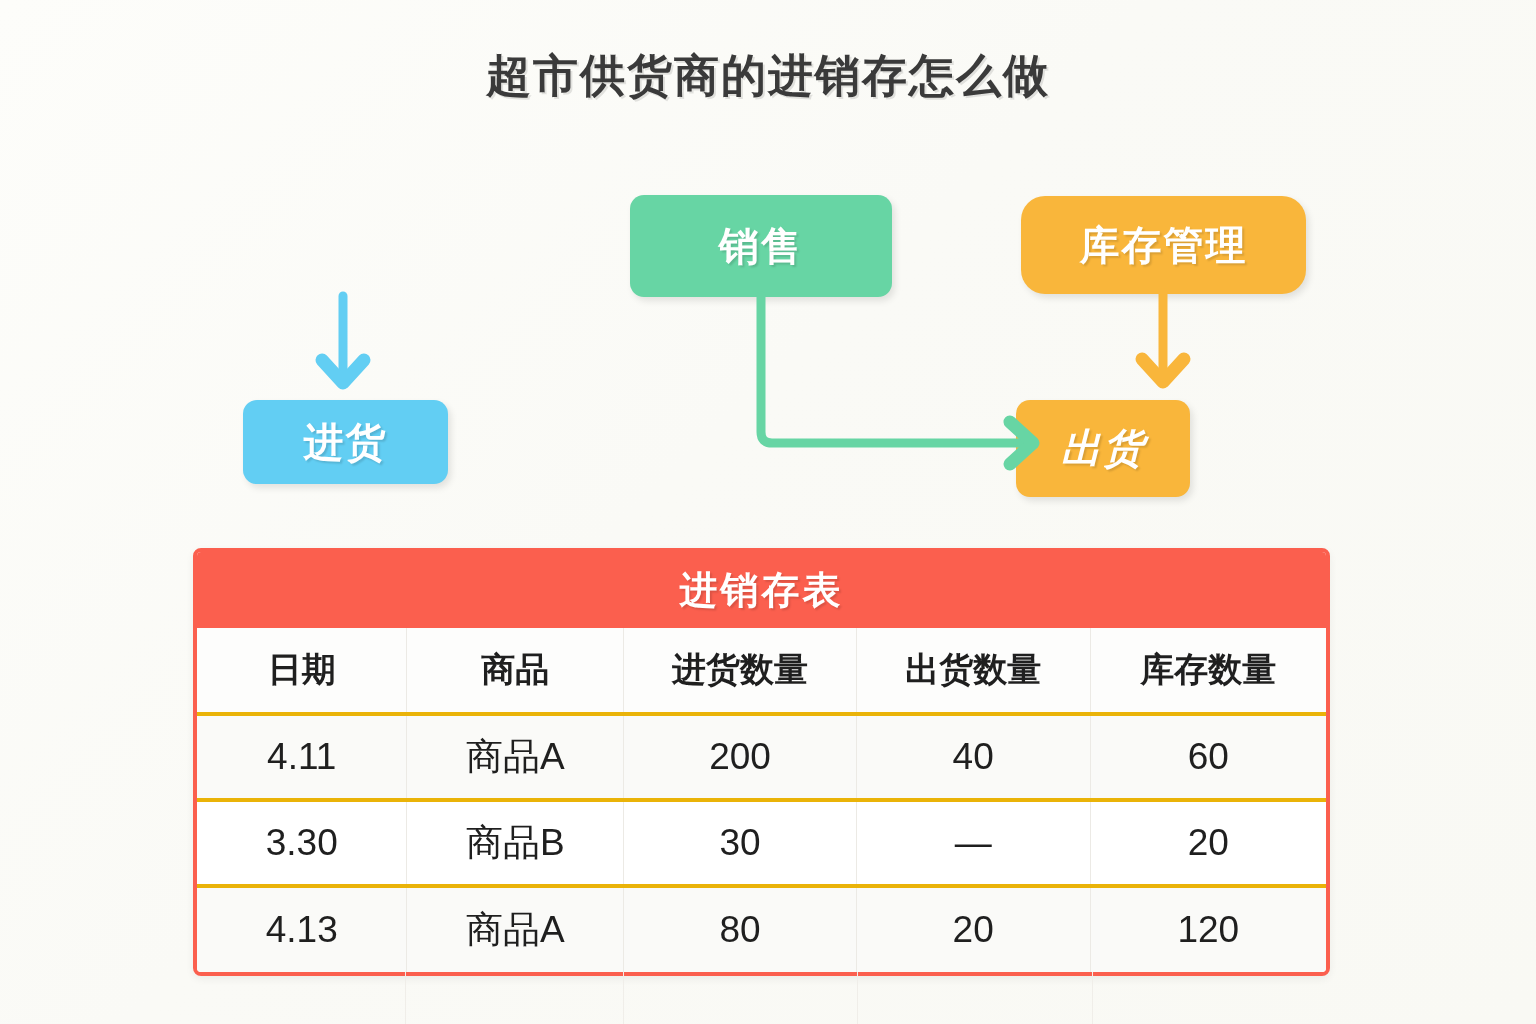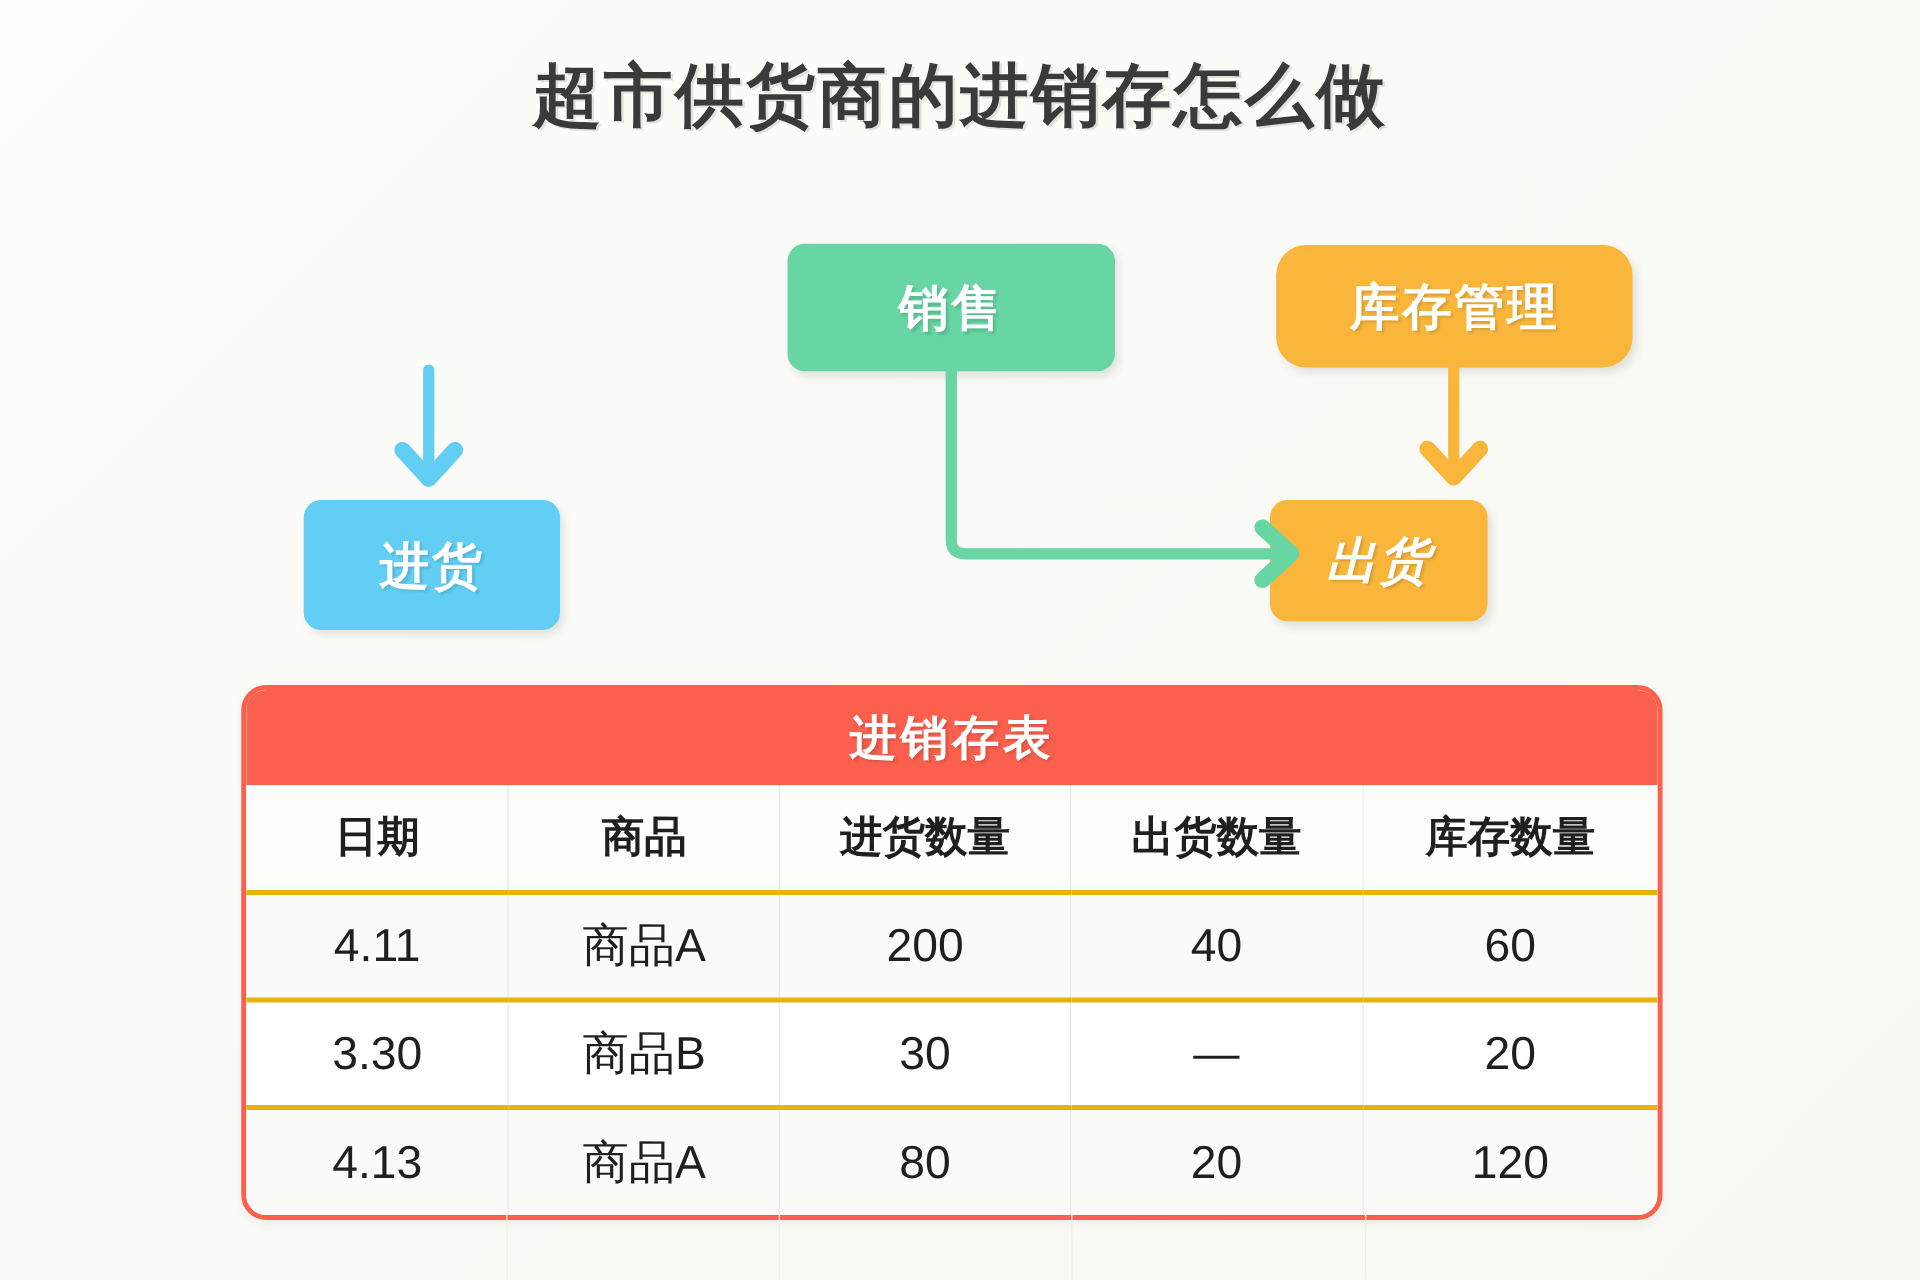--- a/index.html
+++ b/index.html
@@ -19,28 +19,27 @@
     background: linear-gradient(135deg, #fdfdfa 0%, #fafaf6 45%, #f9f9f4 100%);
   }
 
   
   .page-title {
     position: absolute;
     top: 52px;
     left: 0;
     width: 1536px;
     text-align: center;
-    font-size: 55px;
+    font-size: 45px;
     font-weight: 700;
     letter-spacing: 2px;
     color: #3a3a3a;
     text-shadow: 2px 2px 0 rgba(0,0,0,0.10);
     line-height: 1.05;
     white-space: nowrap;
-    font-family: Liberation Mono, monospace;
   }
 
   
   .flow-box {
     position: absolute;
     display: flex;
     align-items: center;
     justify-content: center;
     border-radius: 14px;
     color: #ffffff;
@@ -51,42 +50,42 @@
     box-shadow: 3px 4px 7px rgba(0,0,0,0.10);
     white-space: nowrap;
     user-select: none;
   }
 
   .box-blue   { background: #62CEF3; }
   .box-green  { background: #67D5A4; font-family: Liberation Serif, serif; }
   .box-orange { background: #F9B63B; }
 
   #box-caigou    { left: 210px;  top: 193px; width: 265px; height: 105px; }
-  #box-jinhuo    { left: 243px;  top: 400px; width: 205px; height: 104px;  }
+  #box-jinhuo    { left: 243px;  top: 400px; width: 205px; height: 84px;  }
   #box-xiaoshou  { left: 630px;  top: 195px; width: 262px; height: 102px; }
   #box-kucun     { left: 1021px; top: 196px; width: 285px; height: 98px; border-radius: 24px;  }
   #box-chuhuo    { left: 1016px; top: 400px; width: 174px; height: 97px; font-style: italic;  }
 
   
   #arrow-layer {
     position: absolute;
     left: 0; top: 0;
     width: 1536px;
     height: 1024px;
     pointer-events: none;
   }
 
   
   #table-card {
     position: absolute;
     left: 193px;
     top: 548px;
     width: 1137px;
     border: 4px solid #FB5F4E;
-    border-radius: 20px;
+    border-radius: 8px;
     overflow: hidden;
     background: #ffffff;
     box-shadow: 0 3px 8px rgba(0,0,0,0.06);
   }
 
   #table-header-bar {
     background: #FB5F4E;
     height: 76px;
     display: flex;
     align-items: center;

